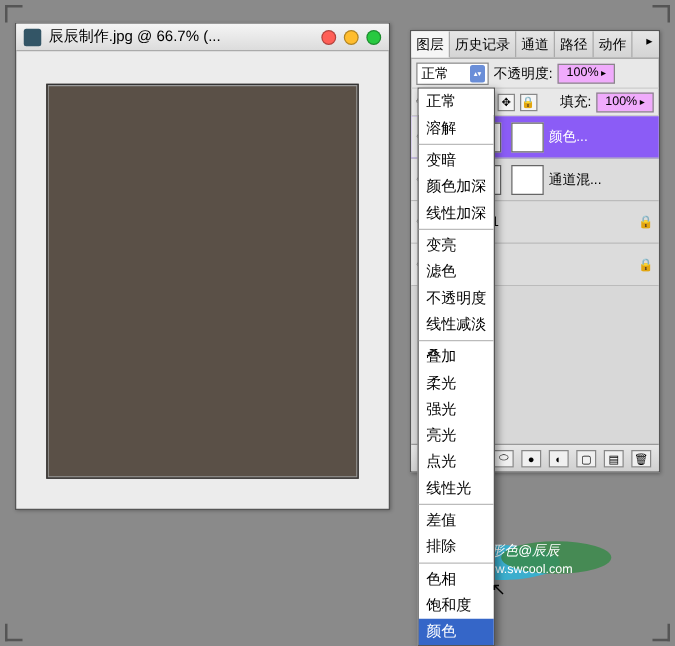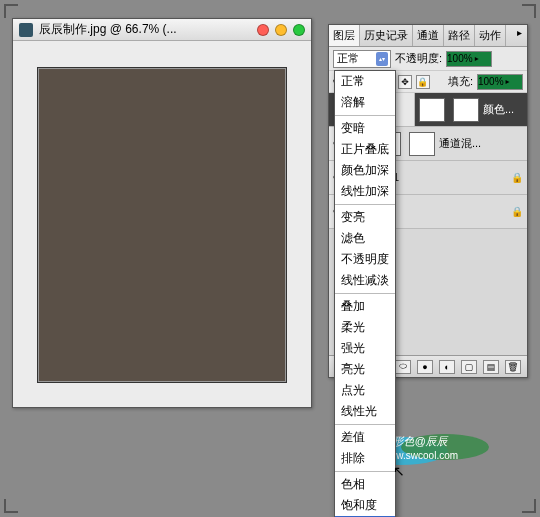--- a/index.html
+++ b/index.html
@@ -23,29 +23,29 @@
 
 .layers-panel { position: absolute; right: 12px; top: 24px; width: 200px; height: 354px; background: #e8e8e8; border: 1px solid #555; box-shadow: 1px 1px 3px rgba(0,0,0,.3); }
 .panel-tabs { height: 22px; background: linear-gradient(#e6e6e6,#d4d4d4); display: flex; font-size: 11px; border-bottom: 1px solid #999; overflow: hidden; }
 .panel-tab { padding: 3px 4px; border-right: 1px solid #aaa; white-space: nowrap; }
 .panel-tab.active { background: #f5f5f5; border-bottom: 1px solid #f5f5f5; margin-bottom: -1px; }
 .right-arrow { margin-left: auto; padding: 2px 5px; font-size: 10px; }
 
 .blend-row { height: 24px; display: flex; align-items: center; padding: 0 4px; gap: 4px; font-size: 11px; border-bottom: 1px solid #ccc; }
 .blend-select { width: 58px; height: 18px; background: #fff; border: 1px solid #888; display: flex; align-items: center; padding: 0 3px; font-size: 11px; position: relative; }
 .blend-select .arrows { position: absolute; right: 2px; width: 12px; height: 14px; background: #6a8ed8; border-radius: 2px; display: flex; flex-direction: column; align-items: center; justify-content: center; font-size: 6px; color: #fff; }
-.pct-box { width: 46px; height: 16px; background: #15803d; border: 1px solid #888; font-size: 10px; display: flex; align-items: center; justify-content: flex-start; }
+.pct-box { width: 46px; height: 16px; background: #f0abfc; border: 1px solid #888; font-size: 10px; display: flex; align-items: center; justify-content: center; }
 .pct-box .arrow { font-size: 8px; margin-left: 2px; }
 
 .lock-row { height: 22px; display: flex; align-items: center; padding: 0 4px; gap: 4px; font-size: 11px; border-bottom: 1px solid #ccc; }
 .lock-ico { width: 14px; height: 14px; border: 1px solid #888; display: flex; align-items: center; justify-content: center; font-size: 9px; background: #f5f5f5; }
 
 .layer-list { background: #dcdcdc; }
 .layer-row { height: 34px; display: flex; align-items: center; border-bottom: 1px solid #bbb; font-size: 11px; padding-right: 4px; }
-.layer-row.selected { background: #404040; color: #fff; padding-left: 44px; }
+.layer-row.selected { background: #8b5cf6; color: #fff; }
 .eye-col { width: 22px; height: 100%; background: #e8e8e8; border-right: 1px solid #bbb; display: flex; align-items: center; justify-content: center; }
 .link-col { width: 20px; height: 100%; border-right: 1px solid #bbb; display: flex; align-items: center; justify-content: center; background: #e8e8e8; }
 .thumb { width: 26px; height: 24px; margin: 0 4px; border: 1px solid #666; background: #fff; }
 .thumb.mask { background: #fff; }
 .layer-name { flex: 1; overflow: hidden; white-space: nowrap; }
 .lock-mini { width: 12px; font-size: 10px; color: #555; }
 .layer-row.selected .eye-col, .layer-row.selected .link-col { background: #e8e8e8; color: #000; }
 
 .empty-layers { height: 140px; background: #d8d8d8; }
 .panel-footer { position: absolute; bottom: 0; left: 0; right: 0; height: 22px; background: linear-gradient(#e6e6e6,#d0d0d0); border-top: 1px solid #999; display: flex; align-items: center; justify-content: flex-end; gap: 6px; padding: 0 6px; font-size: 11px; }
@@ -151,21 +151,20 @@
     <span class="footer-ico">▤</span>
     <span class="footer-ico">🗑</span>
   </div>
 </div>
 
 <div class="dropdown">
   <div class="dd-item current">正常</div>
   <div class="dd-item">溶解</div>
   <div class="dd-sep"></div>
   <div class="dd-item">变暗</div>
-  <div class="dd-item">正片叠底</div>
   <div class="dd-item">颜色加深</div>
   <div class="dd-item">线性加深</div>
   <div class="dd-sep"></div>
   <div class="dd-item">变亮</div>
   <div class="dd-item">滤色</div>
   <div class="dd-item">不透明度</div>
   <div class="dd-item">线性减淡</div>
   <div class="dd-sep"></div>
   <div class="dd-item">叠加</div>
   <div class="dd-item">柔光</div>

